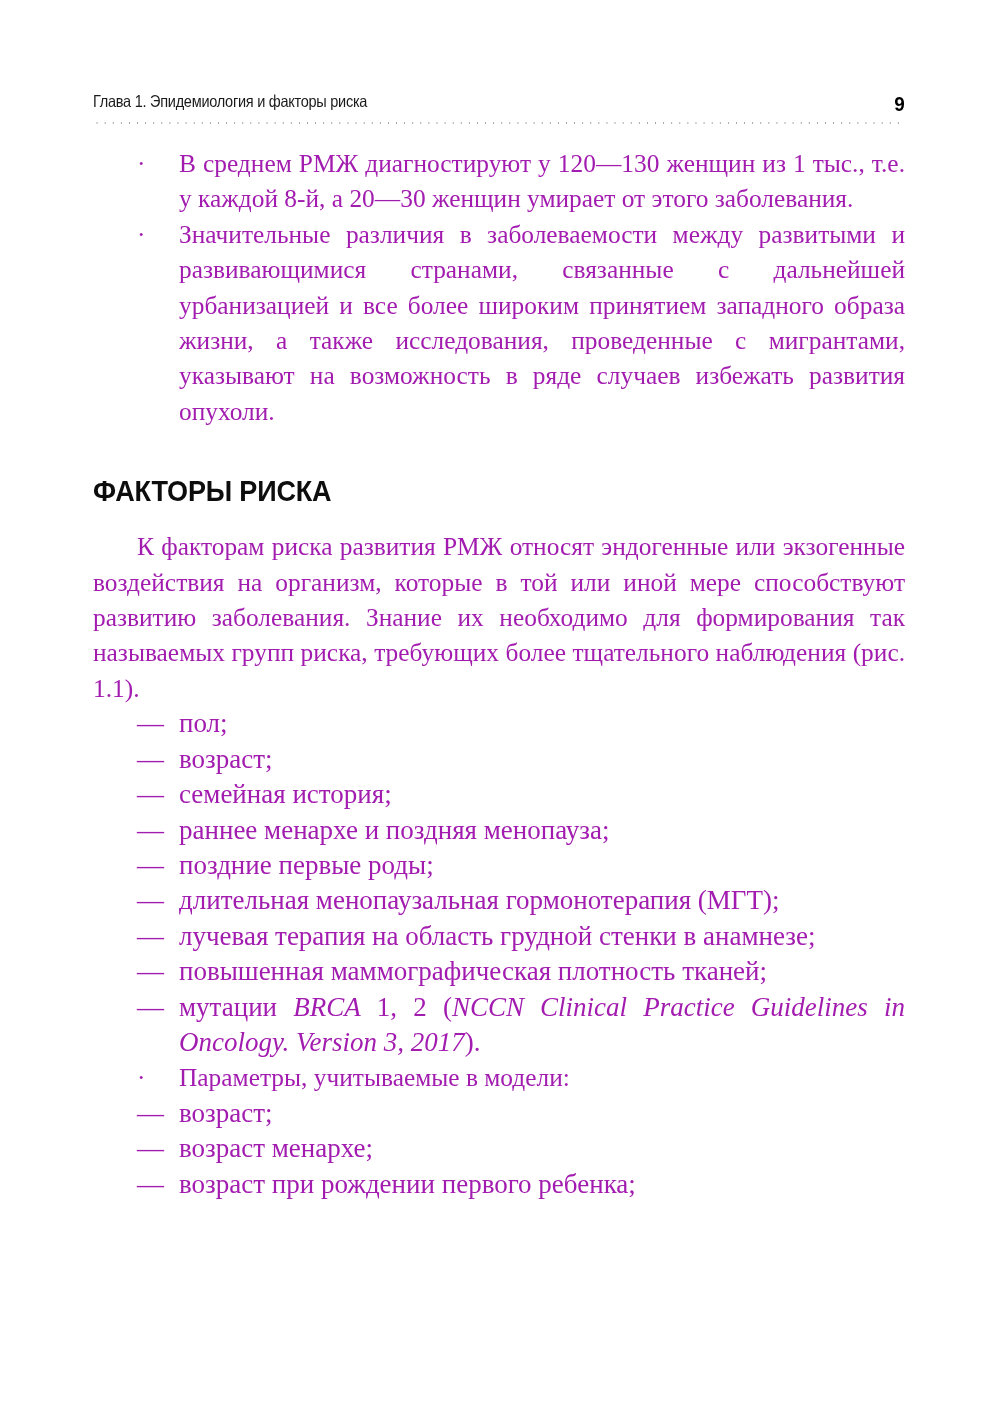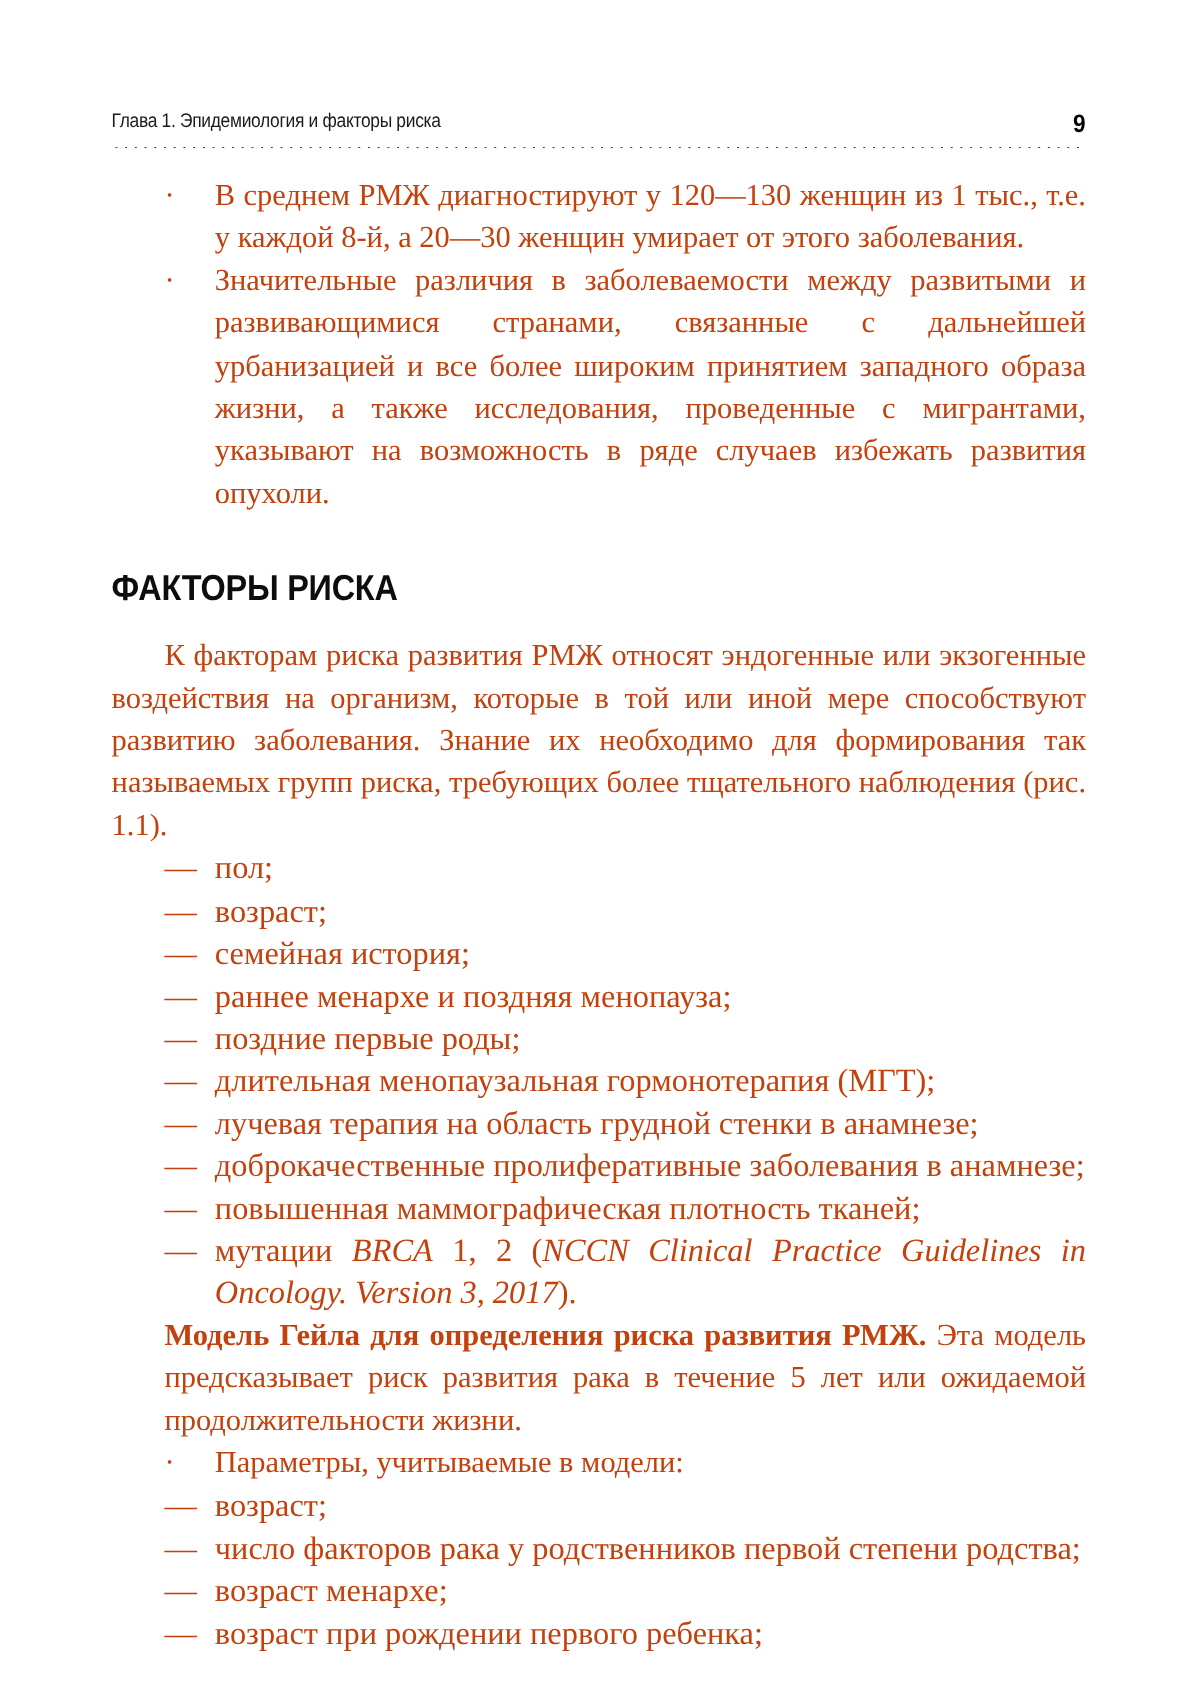--- a/index.html
+++ b/index.html
@@ -64,21 +64,21 @@
     left: 93px;
     top: 146px;
     width: 812px;
   }
   p, .line {
     margin: 0;
     font-size: 25.4px;
     line-height: 35.4px;
     text-align: justify;
     text-justify: inter-word;
-    color: #c2410c;
+    color: #a21caf;
   }
   .indent-para {
     text-indent: 44px;
   }
 
   
   .section-heading {
     font-family: "Liberation Sans", "DejaVu Sans", sans-serif;
     font-weight: 700;
     font-size: 30px;
@@ -152,28 +152,25 @@
 
 
 
     <p class="li"><span class="mark">—</span><span>пол;</span></p>
     <p class="li"><span class="mark">—</span><span>возраст;</span></p>
     <p class="li"><span class="mark">—</span><span>семейная история;</span></p>
     <p class="li"><span class="mark">—</span><span>раннее менархе и поздняя менопауза;</span></p>
     <p class="li"><span class="mark">—</span><span>поздние первые роды;</span></p>
     <p class="li"><span class="mark">—</span><span>длительная менопаузальная гормонотерапия (МГТ);</span></p>
     <p class="li"><span class="mark">—</span><span>лучевая терапия на область грудной стенки в анамнезе;</span></p>
-    <p class="li"><span class="mark">—</span><span>доброкачественные пролиферативные заболевания в анамнезе;</span></p>
     <p class="li"><span class="mark">—</span><span>повышенная маммографическая плотность тканей;</span></p>
 
     <p class="li"><span class="mark">—</span><span>мутации </span><span class="ital">BRCA</span><span> 1, 2 (</span><span class="ital">NCCN Clinical Practice Guidelines in Oncology. Version 3, 2017</span><span>).</span></p>
 
-    <p class="subhead" style="padding-left:44px; white-space:normal; text-align:justify; font-weight:400;"><span class="bold">Модель Гейла для определения риска развития РМЖ.</span><span> Эта модель предсказывает риск развития рака в течение 5 лет или ожидаемой продолжительности жизни.</span></p>
 
     <p class="li-bullet"><span class="mark">·</span><span>Параметры, учитываемые в модели:</span></p>
 
     <p class="li"><span class="mark">—</span><span>возраст;</span></p>
-    <p class="li"><span class="mark">—</span><span>число факторов рака у родственников первой степени родства;</span></p>
     <p class="li"><span class="mark">—</span><span>возраст менархе;</span></p>
     <p class="li"><span class="mark">—</span><span>возраст при рождении первого ребенка;</span></p>
 
   </div>
 </div>
 
 </body></html>

